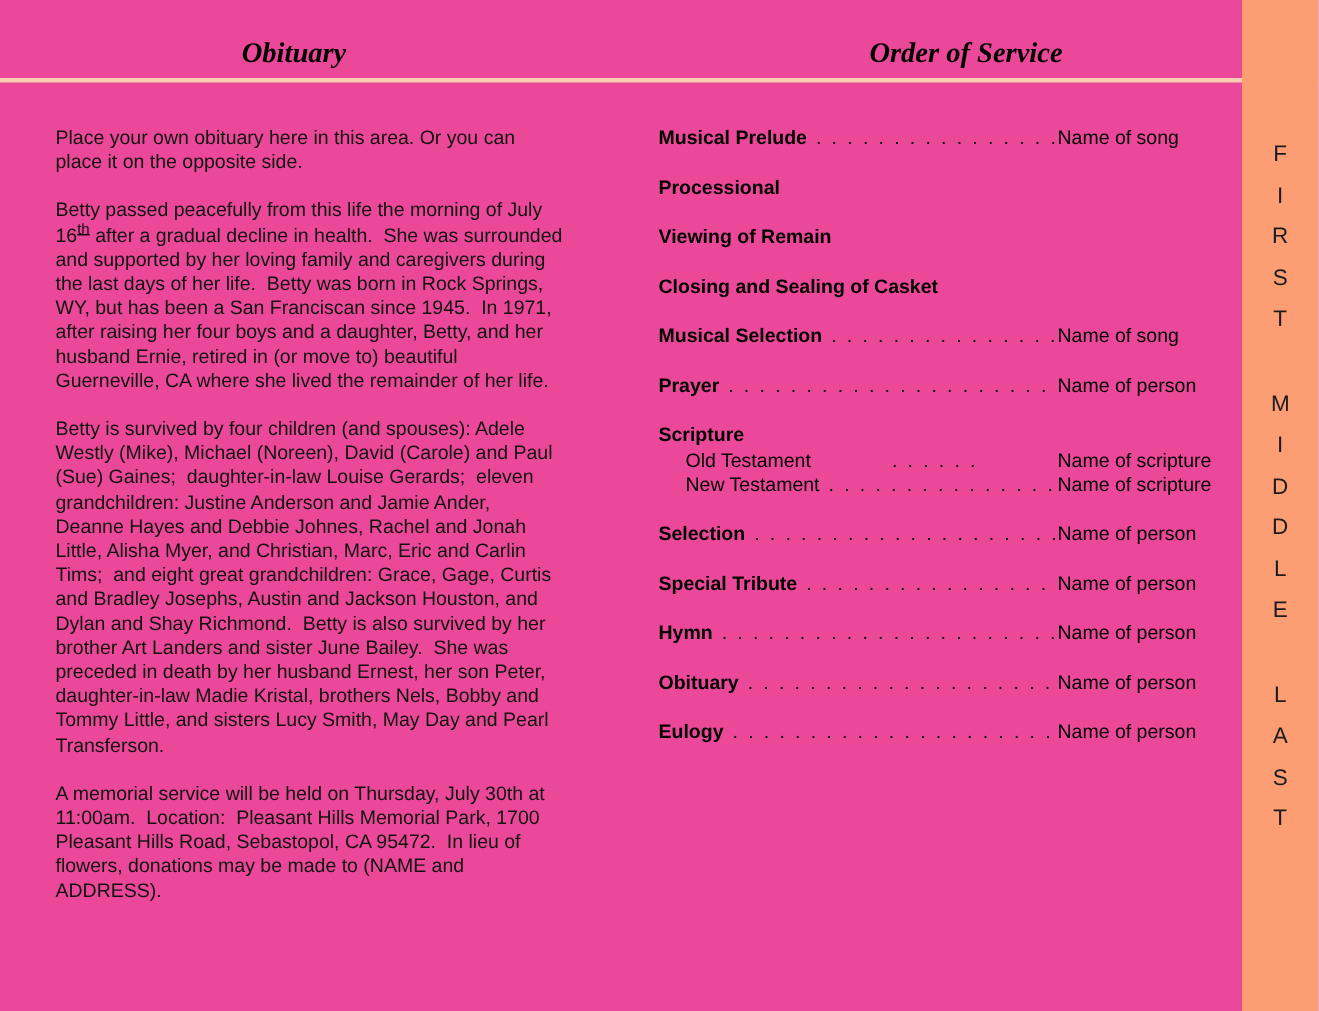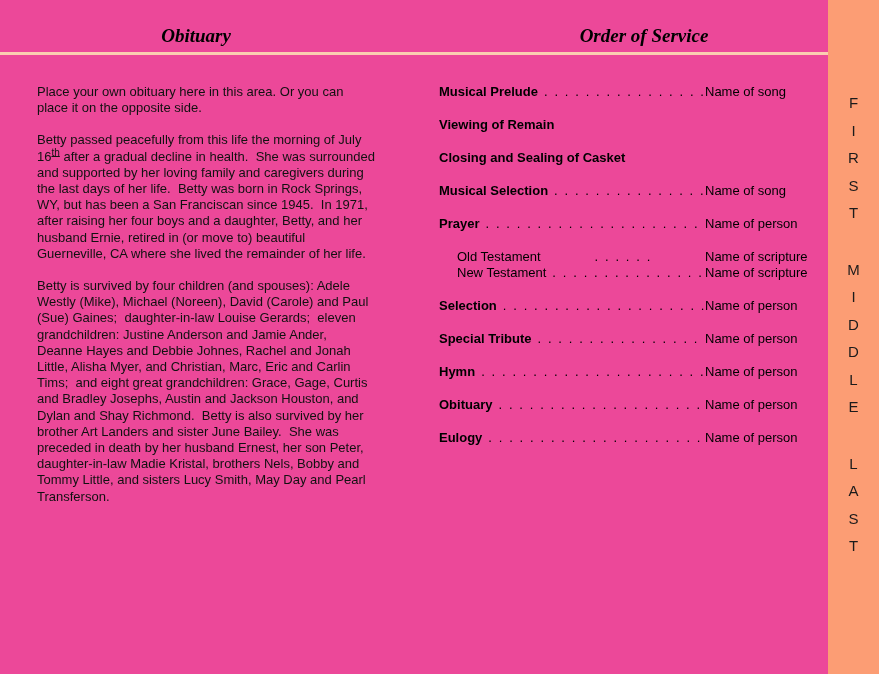--- a/index.html
+++ b/index.html
@@ -118,30 +118,37 @@
   <div class="col-header right">
     <h1>Order of Service</h1>
   </div>
 
   <div class="rule"></div>
 
   <section class="obituary-col" id="obituary-col">
       <p class="ob-p"><span>Place your own obituary here in this area. Or you can place it on the opposite side.</span></p>
       <p class="ob-p"><span>Betty passed peacefully from this life the morning of July 16</span><sup>th</sup><span> after a gradual decline in health.  She was surrounded and supported by her loving family and caregivers during the last days of her life.  Betty was born in Rock Springs, WY, but has been a San Franciscan since 1945.  In 1971, after raising her four boys and a daughter, Betty, and her husband Ernie, retired in (or move to) beautiful Guerneville, CA where she lived the remainder of her life.</span></p>
       <p class="ob-p"><span>Betty is survived by four children (and spouses): Adele Westly (Mike), Michael (Noreen), David (Carole) and Paul (Sue) Gaines;  daughter-in-law Louise Gerards;  eleven grandchildren: Justine Anderson and Jamie Ander, Deanne Hayes and Debbie Johnes, Rachel and Jonah Little, Alisha Myer, and Christian, Marc, Eric and Carlin Tims;  and eight great grandchildren: Grace, Gage, Curtis and Bradley Josephs, Austin and Jackson Houston, and Dylan and Shay Richmond.  Betty is also survived by her brother Art Landers and sister June Bailey.  She was preceded in death by her husband Ernest, her son Peter, daughter-in-law Madie Kristal, brothers Nels, Bobby and Tommy Little, and sisters Lucy Smith, May Day and Pearl Transferson.</span></p>
+      <p class="ob-p"><span>A memorial service will be held on Thursday, July 30th at 11:00am.  Location:  Pleasant Hills Memorial Park, 1700 Pleasant Hills Road, Sebastopol, CA 95472.  In lieu of flowers, donations may be made to (NAME and ADDRESS).</span></p>
     </section>
 
   <section class="order-col" id="order-col">
       <div class="os-row">
     <span class="os-label">Musical Prelude</span>
 
     <span class="os-leader">. . . . . . . . . . . . . . . . . . . . . . . . . . . . . . . . . . . . . . . . . . . . . . . . . .</span>
     <span class="os-value">Name of song</span>
   </div>
       <div class="os-row">
+    <span class="os-label">Processional</span>
+
+    <span class="os-leader"></span>
+    <span class="os-value"></span>
+  </div>
+      <div class="os-row">
     <span class="os-label">Viewing of Remain</span>
 
     <span class="os-leader"></span>
     <span class="os-value"></span>
   </div>
       <div class="os-row">
     <span class="os-label">Closing and Sealing of Casket</span>
 
     <span class="os-leader"></span>
     <span class="os-value"></span>
@@ -150,20 +157,26 @@
     <span class="os-label">Musical Selection</span>
 
     <span class="os-leader">. . . . . . . . . . . . . . . . . . . . . . . . . . . . . . . . . . . . . . . . . . . . . . . . . .</span>
     <span class="os-value">Name of song</span>
   </div>
       <div class="os-row">
     <span class="os-label">Prayer</span>
 
     <span class="os-leader">. . . . . . . . . . . . . . . . . . . . . . . . . . . . . . . . . . . . . . . . . . . . . . . . . .</span>
     <span class="os-value">Name of person</span>
+  </div>
+      <div class="os-row group">
+    <span class="os-label">Scripture</span>
+
+    <span class="os-leader"></span>
+    <span class="os-value"></span>
   </div>
       <div class="os-row indent regular tight">
     <span class="os-label">Old Testament</span>
 
     <span class="os-leader">. . . . . . . . . . . . . . . . . . . . . . . . . . . . . . . . . . . . . . . . . . . . . . . . . .</span>
     <span class="os-value">Name of scripture</span>
   </div>
       <div class="os-row indent regular">
     <span class="os-label">New Testament</span>
 

